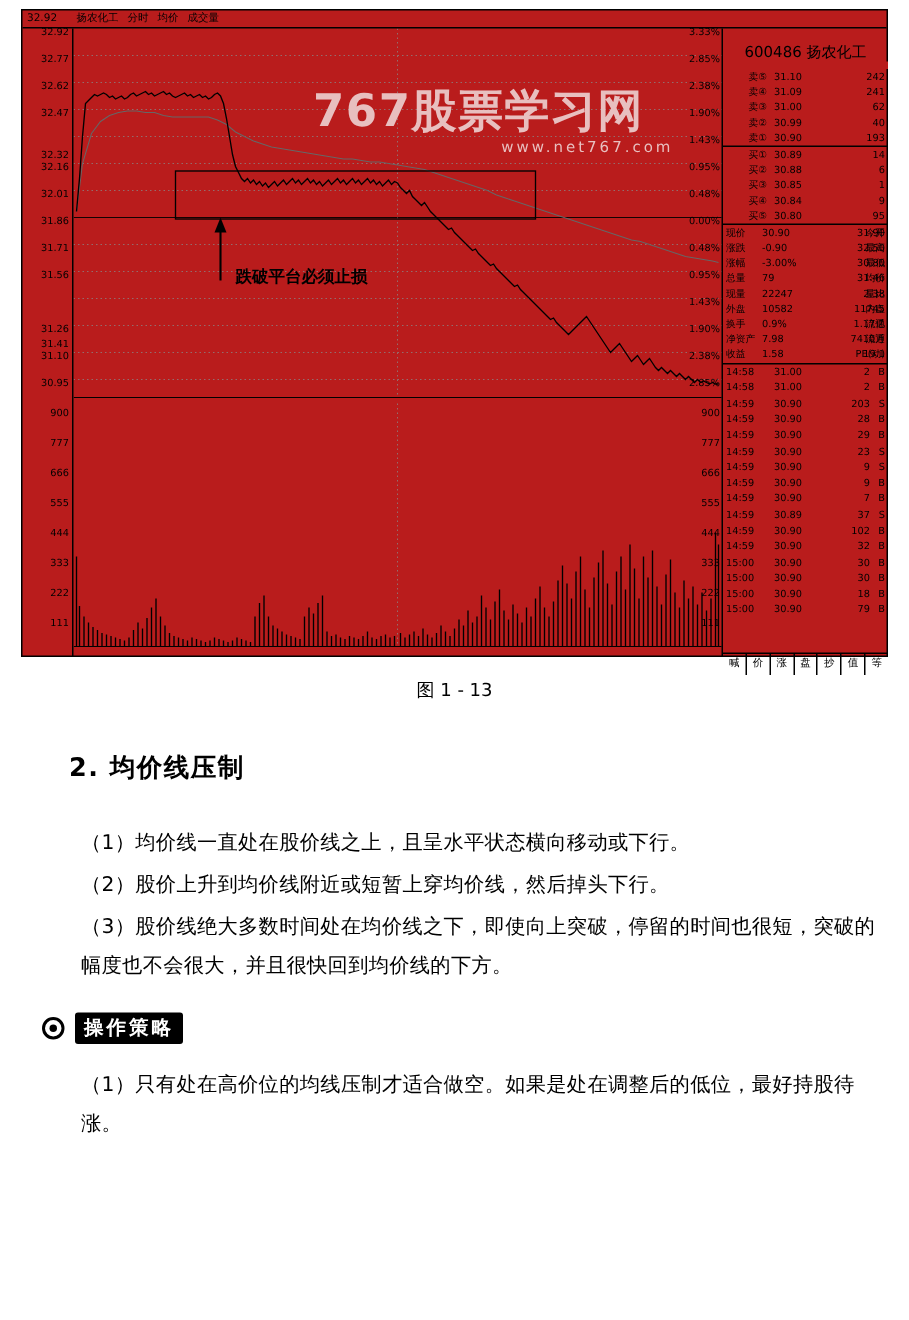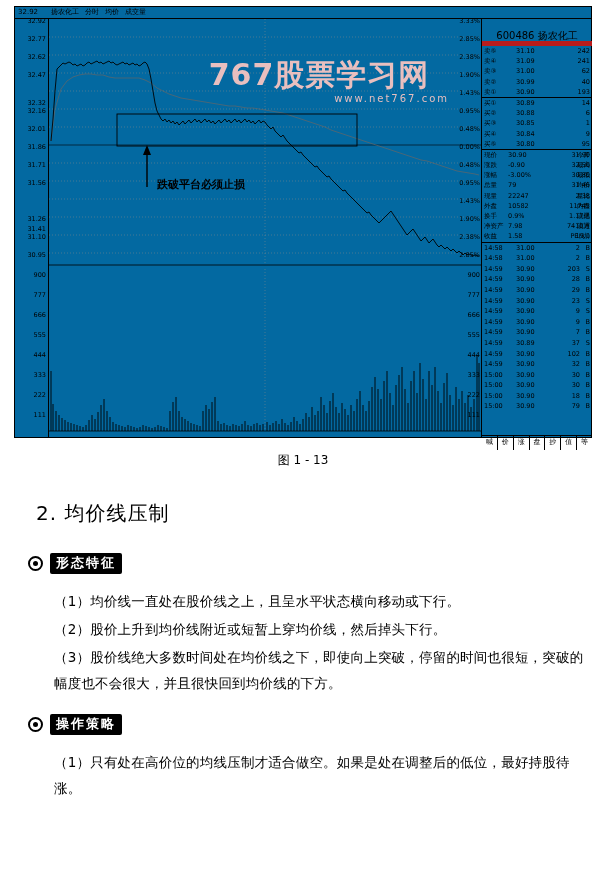--- a/index.html
+++ b/index.html
@@ -18,21 +18,21 @@
 
   
   .chart-panel {
     position: absolute;
     left: 14px;
     top: 6px;
     width: 578px;
     height: 432px;
     border: 1px solid #000;
     box-sizing: border-box;
-    background: #0369a1;
+    background: #b91c1c;
   }
   .chart-header {
     position: absolute;
     left: 0; top: 0;
     width: 100%;
     height: 12px;
     border-bottom: 1px solid #000;
     box-sizing: border-box;
     font-family: "DejaVu Sans", sans-serif;
     font-size: 7px;
@@ -167,21 +167,21 @@
     font-size: 10px;
     white-space: nowrap;
   }
   .q-rows { position: relative; }
   .q-row {
     height: 10.2px;
     line-height: 10.2px;
     position: relative;
     white-space: nowrap;
   }
-  .q-row .c1 { position: absolute; left: 2px; }
+  .q-row .c1 { position: absolute; left: 17px; }
   .q-row .c2 { position: absolute; left: 34px; }
   .q-row .c3 { position: absolute; right: 2px; text-align: right; }
   .q-sep { border-top: 1px solid #000; }
   .q-wide .c1 { position: absolute; left: 2px; }
   .q-wide .c2 { position: absolute; left: 26px; }
   .q-wide .c3 { position: absolute; left: 56px; }
   .q-wide .c4 { position: absolute; right: 2px; }
 
   .tick-rows {
     border-top: 1px solid #000;
@@ -229,23 +229,23 @@
 
   
   .doc {
     position: absolute;
     left: 20px;
     top: 500px;
     width: 566px;
   }
   h2.sec {
     font-family: "DejaVu Sans", sans-serif;
-    font-size: 20px;
-    font-weight: normal;
-    margin: 0 0 26px 16px;
+    font-size: 17px;
+    font-weight: bold;
+    margin: 0 0 26px 26px;
     letter-spacing: 1px;
   }
   .subhead {
     display: flex;
     align-items: center;
     margin: 0 0 14px 8px;
   }
   .bullet-ring {
     width: 15px;
     height: 15px;
@@ -770,24 +770,20 @@
 
   </div>
 </div>
 
 <div class="fig-caption">图 1 - 13</div>
 
 <div class="doc">
 
   <h2 class="sec">2.  均价线压制</h2>
 
-  <div class="subhead">
-    <span class="bullet-ring"></span>
-    <span class="tagbox">形态特征</span>
-  </div>
 
   <p class="para indent">（1）均价线一直处在股价线之上，且呈水平状态横向移动或下行。</p>
   <p class="para indent">（2）股价上升到均价线附近或短暂上穿均价线，然后掉头下行。</p>
   <p class="para indent">（3）股价线绝大多数时间处在均价线之下，即使向上突破，停留的时间也很短，突破的幅度也不会很大，并且很快回到均价线的下方。</p>
 
   <div class="gap"></div>
 
   <div class="subhead">
     <span class="bullet-ring"></span>
     <span class="tagbox">操作策略</span>

